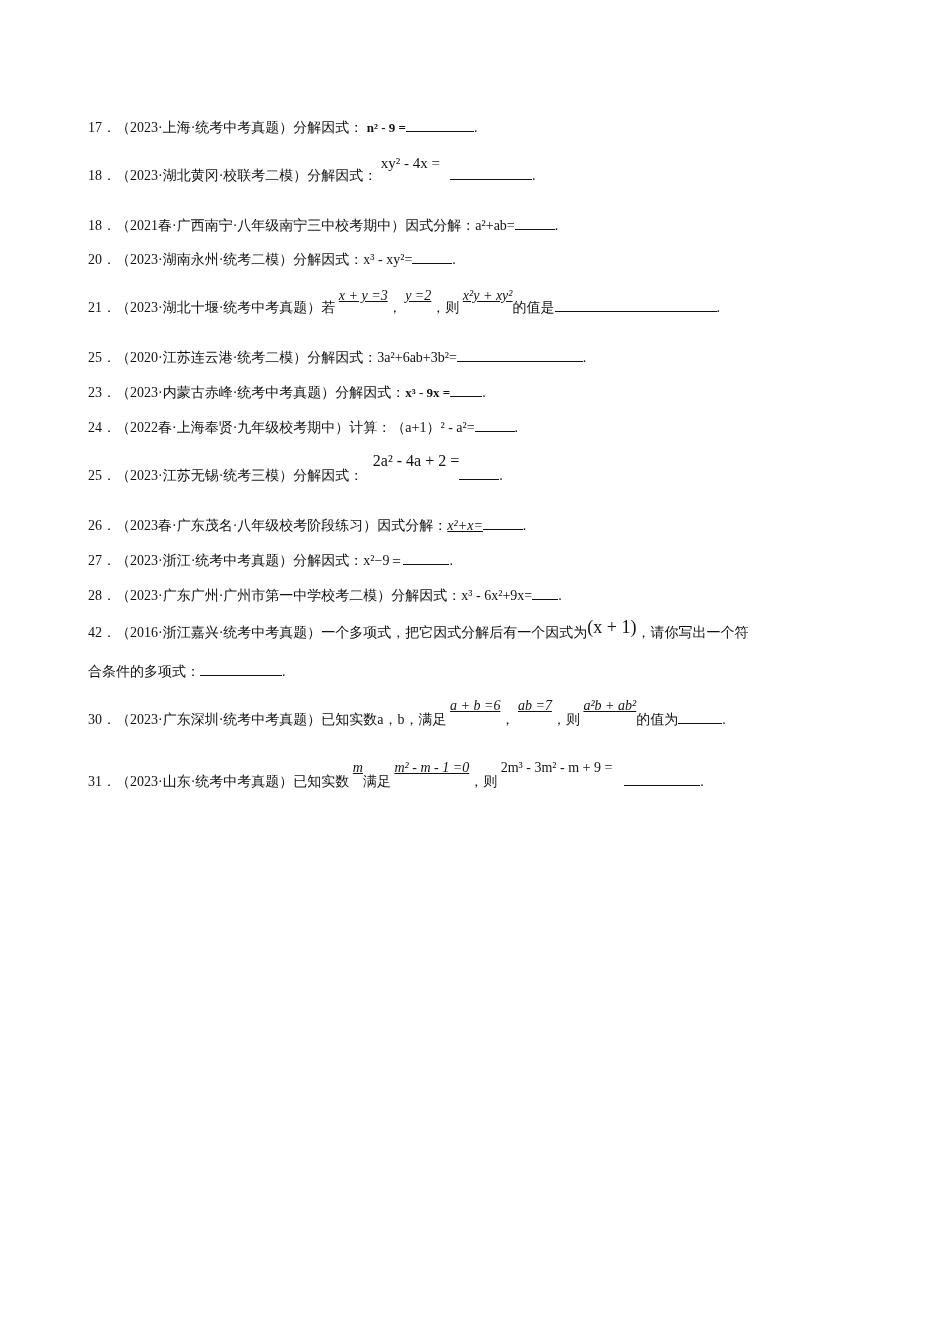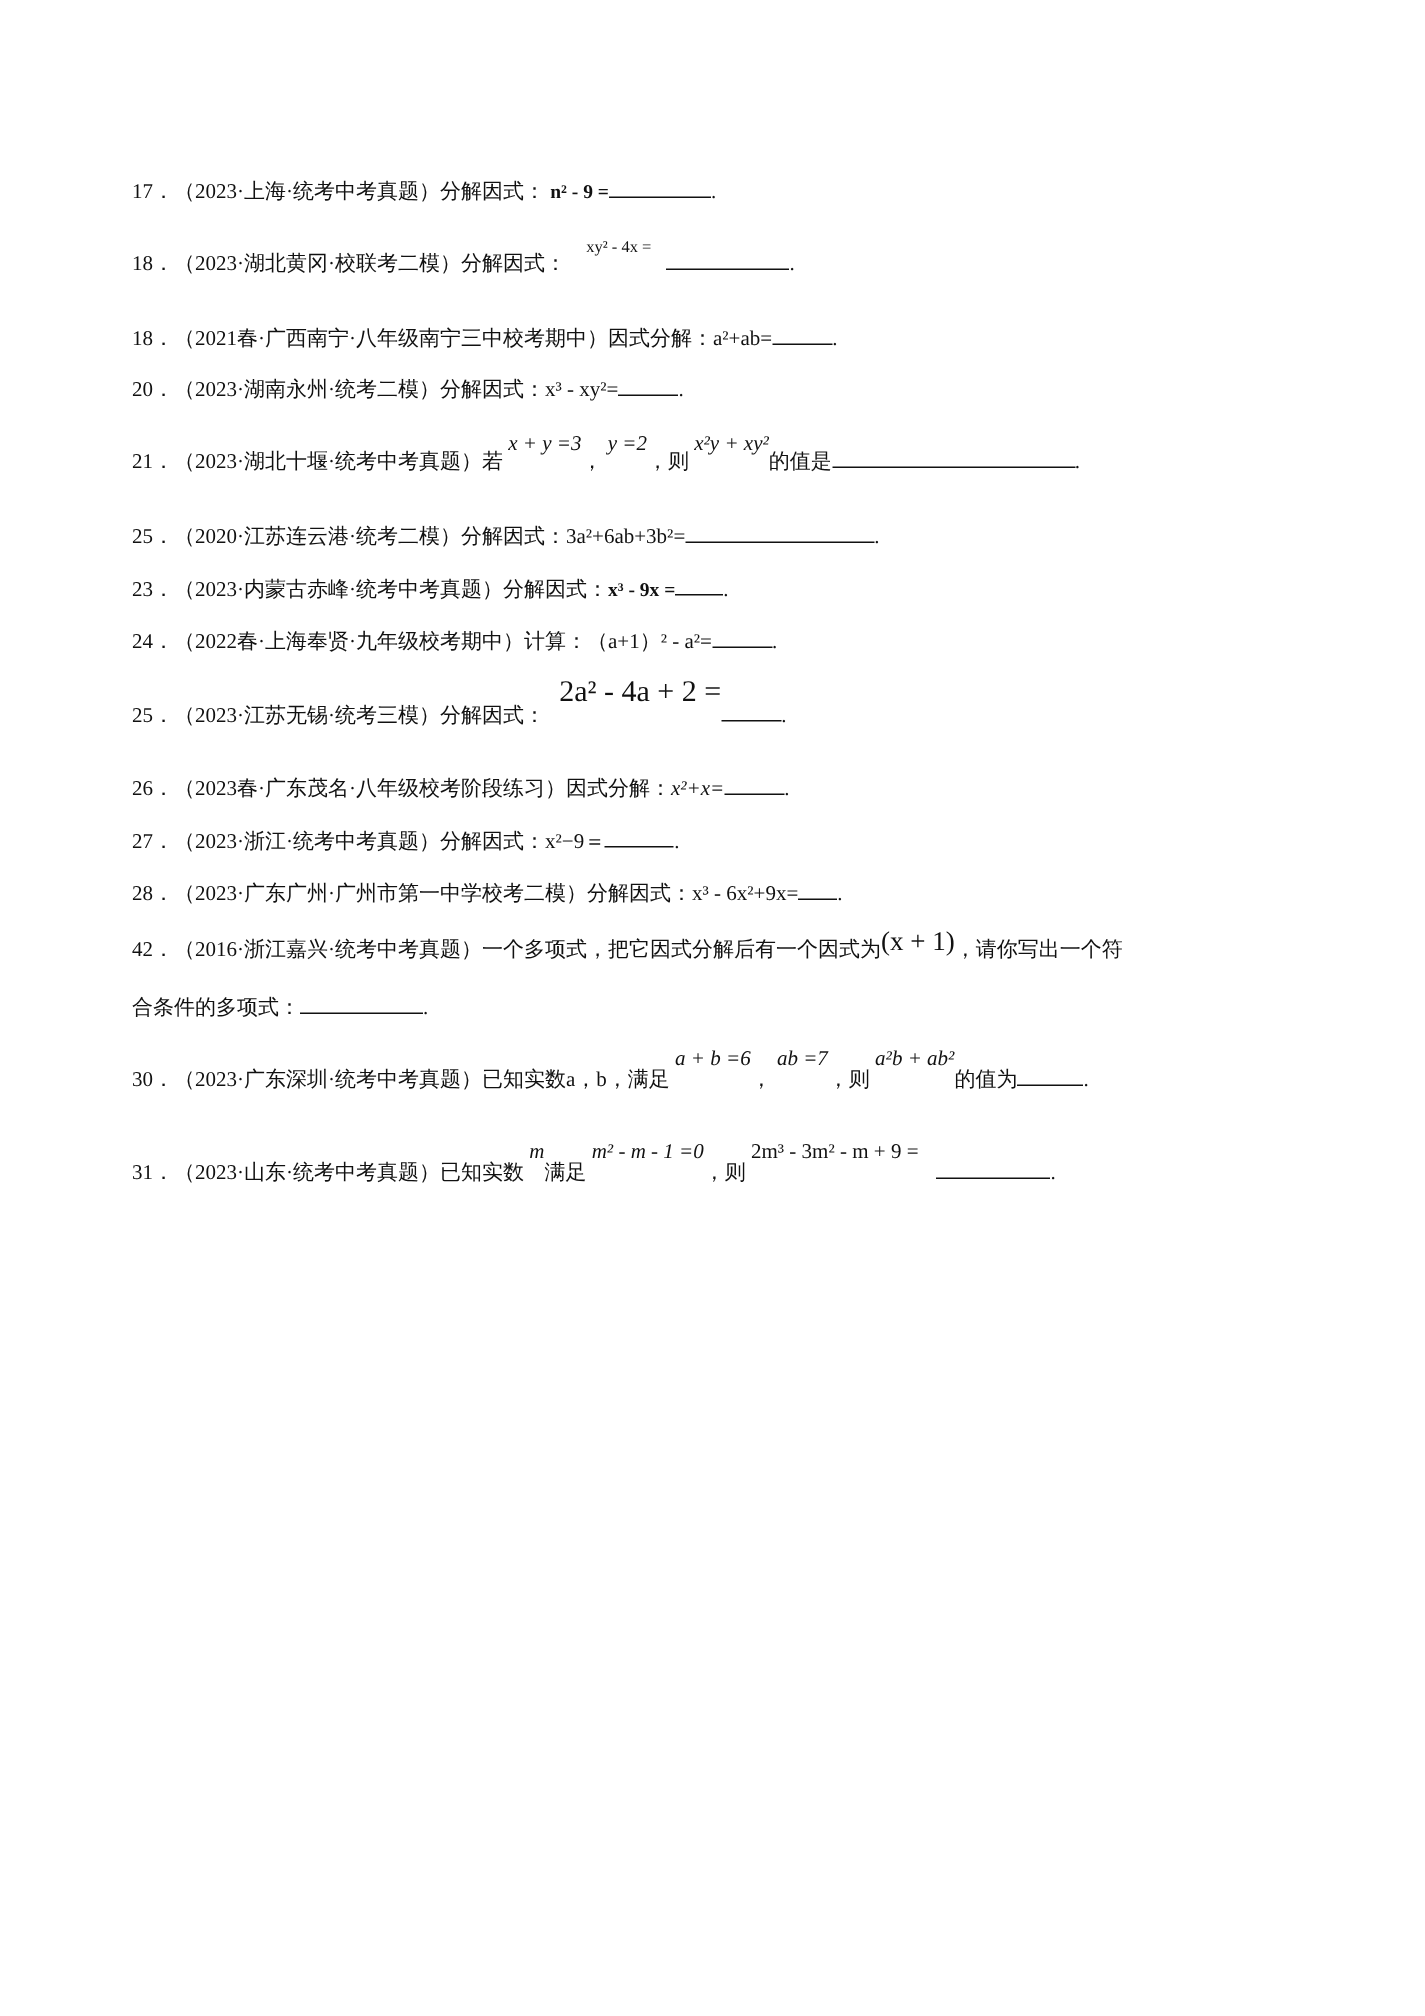--- a/index.html
+++ b/index.html
@@ -6,36 +6,36 @@
   body {
     width: 950px; height: 1344px; position: relative; overflow: hidden;
     font-family: "Liberation Serif", "DejaVu Serif", serif;
     color: #111;
   }
   .q {
     position: absolute; left: 88px; font-size: 14px; line-height: 18px; white-space: nowrap;
   }
   .num { display: inline-block; width: 28px; }
   .m { font-family: "Liberation Serif", serif; font-style: normal; }
-  .mi { font-style: italic; }
+  .mi { font-style: italic; text-decoration: underline; }
   .raise { position: relative; display: inline-block; }
   .blank { display: inline-block; border-bottom: 1px solid #111; height: 13px; vertical-align: baseline; }
   .small { font-size: 13px; font-weight: bold; }
 </style>
 </head>
 <body>
 
 <div class="q" style="top:118px">
   <span class="num">17．</span><span>（2023·上海·统考中考真题）</span><span>分解因式：</span>
   <span class="m small">n² - 9 =</span><span class="blank" style="width:68px"></span><span>.</span>
 </div>
 
 <div class="q" style="top:166px">
   <span class="num">18．</span><span>（2023·湖北黄冈·校联考二模）</span><span>分解因式：</span>
-  <span class="m raise" style="top:-12px;font-size:11px;margin-left:10px">xy² - 4x =</span><span class="blank" style="width:82px;margin-left:10px"></span><span>.</span>
+  <span class="m raise" style="top:-12px;font-size:15px;">xy² - 4x =</span><span class="blank" style="width:82px;margin-left:10px"></span><span>.</span>
 </div>
 
 <div class="q" style="top:216px">
   <span class="num">18．</span><span>（2021春·广西南宁·八年级南宁三中校考期中）</span><span>因式分解：</span><span class="m">a²+ab=</span><span class="blank" style="width:40px"></span><span>.</span>
 </div>
 
 <div class="q" style="top:250px">
   <span class="num">20．</span><span>（2023·湖南永州·统考二模）</span><span>分解因式：</span><span class="m">x³ - xy²=</span><span class="blank" style="width:40px"></span><span>.</span>
 </div>
 
@@ -53,21 +53,21 @@
 <div class="q" style="top:383px">
   <span class="num">23．</span><span>（2023·内蒙古赤峰·统考中考真题）</span><span>分解因式：</span><span class="m small">x³ - 9x =</span><span class="blank" style="width:32px"></span><span>.</span>
 </div>
 
 <div class="q" style="top:418px">
   <span class="num">24．</span><span>（2022春·上海奉贤·九年级校考期中）</span><span>计算：</span><span class="m">（a+1）² - a²=</span><span class="blank" style="width:40px"></span><span>.</span>
 </div>
 
 <div class="q" style="top:466px">
   <span class="num">25．</span><span>（2023·江苏无锡·统考三模）</span><span>分解因式：</span>
-  <span class="m raise" style="top:-14px;font-size:20px;margin-left:6px">2a² - 4a + 2 =</span><span class="blank" style="width:40px"></span><span>.</span>
+  <span class="m raise" style="top:-14px;font-size:16px;margin-left:6px">2a² - 4a + 2 =</span><span class="blank" style="width:40px"></span><span>.</span>
 </div>
 
 <div class="q" style="top:516px">
   <span class="num">26．</span><span>（2023春·广东茂名·八年级校考阶段练习）</span><span>因式分解：</span><span class="m mi">x²+x=</span><span class="blank" style="width:40px"></span><span>.</span>
 </div>
 
 <div class="q" style="top:551px">
   <span class="num">27．</span><span>（2023·浙江·统考中考真题）</span><span>分解因式：</span><span class="m">x²−9＝</span><span class="blank" style="width:46px"></span><span>.</span>
 </div>
 

